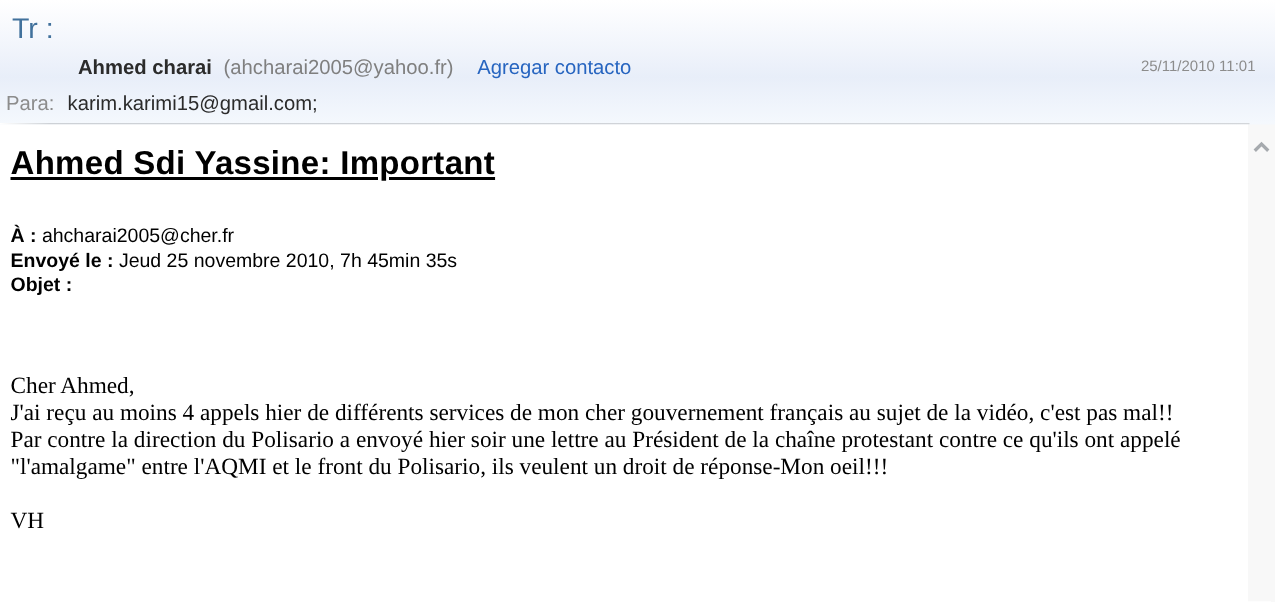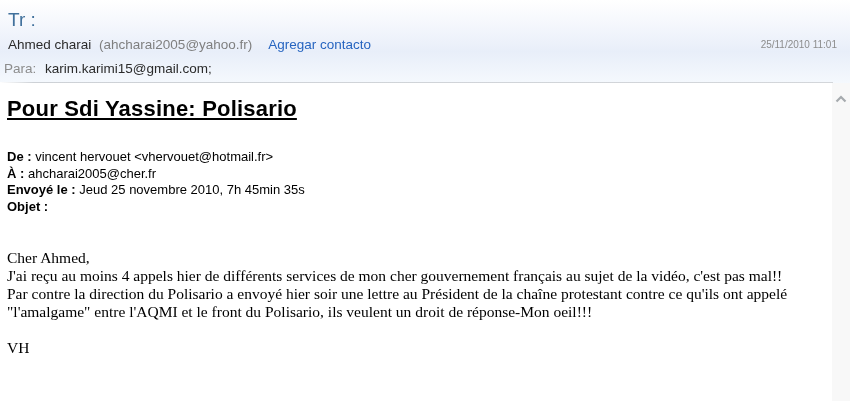--- a/index.html
+++ b/index.html
@@ -22,21 +22,21 @@
     position:absolute; top:9px; left:8px;
     font-size:19px; line-height:22px;
     color:#41719c;
     font-weight:400;
   }
   .from-row {
     position:absolute; top:37px; left:8px;
     font-size:13.5px; line-height:16px;
     white-space:nowrap;
   }
-  .sender-name { color:#2b2b2b; font-weight:normal; }
+  .sender-name { color:#2b2b2b; font-weight:bold;margin-left:44px; }
   .sender-email { color:#7f7f7f; margin-left:4px; }
   .add-contact {
     color:#2765c0; margin-left:12px;
     text-decoration:none; cursor:pointer;
   }
   .msg-date {
     position:absolute; top:37px; right:13px;
     font-size:10px; line-height:16px;
     color:#8c8c8c;
   }
@@ -113,24 +113,23 @@
 
     <div class="to-row">
       <span class="to-label">Para:</span>
       <span class="to-value">karim.karimi15@gmail.com;</span>
     </div>
   </div>
 
   <div class="divider"></div>
 
   <div class="content">
-    <div class="fwd-subject">Pour Sdi Yassine: Polisario</div>
+    <div class="fwd-subject">Ahmed Sdi Yassine: Important</div>
 
     <div class="fwd-header">
-      <div><b>De :</b><span> vincent hervouet &lt;vhervouet@hotmail.fr&gt;</span></div>
       <div><b>À :</b><span> ahcharai2005@cher.fr</span></div>
       <div><b>Envoyé le :</b><span> Jeud 25 novembre 2010, 7h 45min 35s</span></div>
       <div><b>Objet :</b></div>
     </div>
 
     <div class="letter">
       <div>Cher Ahmed,</div>
       <div>J'ai reçu au moins 4 appels hier de différents services de mon cher gouvernement français au sujet de la vidéo, c'est pas mal!!</div>
       <div>Par contre la direction du Polisario a envoyé hier soir une lettre au Président de la chaîne protestant contre ce qu'ils ont appelé</div>
       <div>"l'amalgame" entre l'AQMI et le front du Polisario, ils veulent un droit de réponse-Mon oeil!!!</div>

